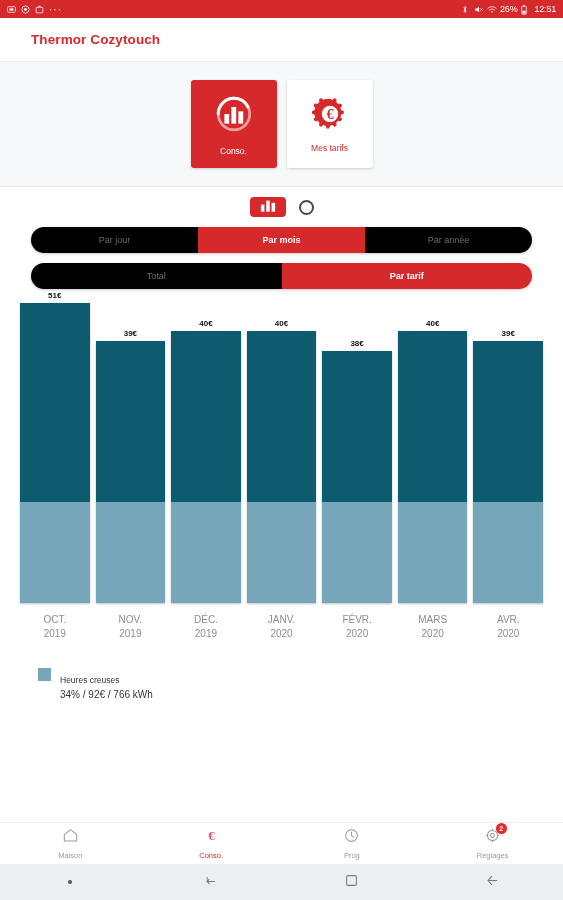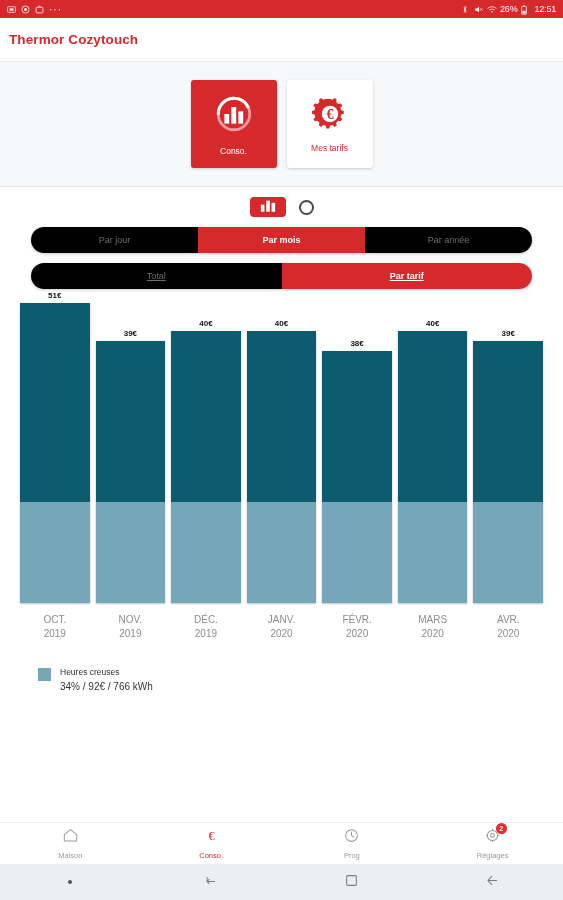--- a/index.html
+++ b/index.html
@@ -18,21 +18,21 @@
     padding: 0 7px; font-size: 9px;
   }
   .sb-left { display: flex; align-items: center; gap: 5px; }
   .sb-right { display: flex; align-items: center; gap: 4px; font-size: 9px; letter-spacing: -0.2px; }
   .sb-ic { width: 9px; height: 9px; display:inline-block; opacity: .95; }
   .sb-dots { font-size: 10px; letter-spacing: 1px; }
 
   
   .appbar {
     height: 44px; background: #fff; display: flex; align-items: center;
-    padding-left: 9px; border-bottom: 1px solid #e9eaec;
+    padding-left: 31px; border-bottom: 1px solid #e9eaec;
   }
   .appbar-title { color: #d6292c; font-size: 13.5px; font-weight: 600; letter-spacing: .1px; }
 
   
   .cards-zone {
     background: #f7f8fa; height: 125px;
     display: flex; align-items: center; justify-content: center; gap: 10px;
     border-bottom: 1px solid #e4e6ea;
   }
   .card {
@@ -63,39 +63,39 @@
   .seg-wrap { padding: 0 31px; }
   .seg {
     display: flex; height: 26px; border-radius: 13px; overflow: hidden;
     background: #fff; box-shadow: 0 1px 3px rgba(0,0,0,.22); margin-bottom: 10px;
   }
   .seg-item {
     flex: 1; display: flex; align-items: center; justify-content: center;
     font-size: 9px; color: #6d6d6d; background: #000000;
   }
   .seg-item.sel { background: #d6292c; color: #fff; font-weight: 700; }
-  .seg.two .seg-item { flex: 1; text-decoration: underline; }
+  .seg.two .seg-item { flex: 1; }
 
   
   .chart-area { position: relative; height: 300px; margin: 14px 20px 0 20px; }
   .bars { display: flex; align-items: flex-end; height: 300px; gap: 6px; }
   .barcol { flex: 1; display: flex; flex-direction: column; justify-content: flex-end; height: 100%; }
   .barlabel { font-size: 8px; color: #111; text-align: center; margin-bottom: 3px; font-weight: 600; }
   .bar { width: 100%; display: flex; flex-direction: column; box-shadow: 0 1px 2px rgba(0,0,0,.25); }
   .seg-full { background: #0d5b6e; }
   .seg-empty { background: #76a6ba; }
 
   .xaxis { display: flex; gap: 6px; margin: 10px 20px 0 20px; }
   .xcell { flex: 1; text-align: center; font-size: 10px; color: #8d8d8d; line-height: 1.35; }
 
   
   .legend { margin: 26px 0 0 38px; }
   .lg-row { display: flex; align-items: flex-start; margin-bottom: 16px; }
   .lg-swatch { width: 13px; height: 13px; margin-right: 9px; margin-top: 2px; flex: none; }
-  .lg-name { font-size: 8.5px; color: #333; line-height: 1.5; }
+  .lg-name { font-size: 8.5px; color: #333; line-height: 1.5; margin-top: 8px; }
   .lg-val { font-size: 10px; color: #333; line-height: 1.5; }
 
   
   .bottomnav {
     position: absolute; left: 0; bottom: 36px; width: 563px; height: 42px;
     background: #fff; border-top: 1px solid #eceef0;
     display: flex; align-items: center;
   }
   .nav-item { flex: 1; display: flex; flex-direction: column; align-items: center; gap: 3px; position: relative; }
   .nav-label { font-size: 7.5px; color: #9a9a9a; }

